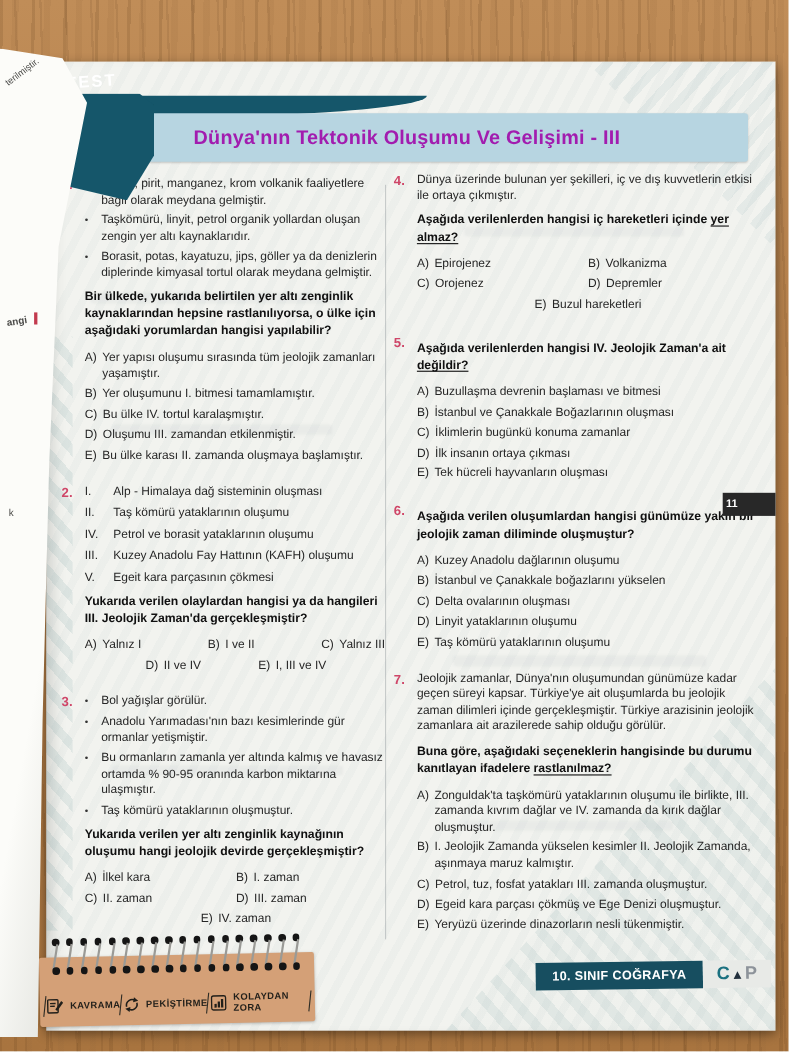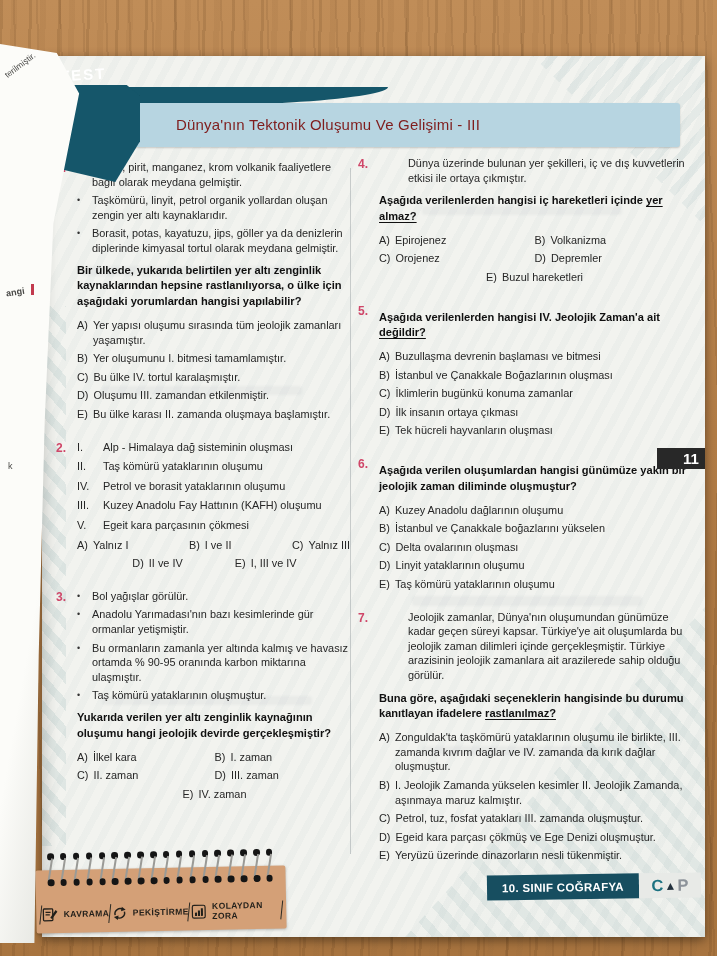--- a/index.html
+++ b/index.html
@@ -31,46 +31,46 @@
     clip-path:polygon(100% 0,100% 100%,0 100%);}
   .deco-tr{right:0;top:0;width:230px;height:170px;
     background:repeating-linear-gradient(132deg, rgba(90,140,150,.09) 0 8px, transparent 8px 18px);
     clip-path:polygon(25% 0,100% 0,100% 100%);}
   .deco-left{left:0;top:250px;width:24px;height:540px;
     background:repeating-linear-gradient(48deg, rgba(60,120,125,.10) 0 8px, transparent 8px 18px);}
   .ghost{position:absolute;background:rgba(95,115,130,.055);border-radius:3px;filter:blur(1px);pointer-events:none;}
   
   .band{position:absolute;left:76px;top:47px;width:562px;height:44px;background:#b7d5e1;border-radius:3px;
     box-shadow:0 1px 2px rgba(0,0,0,.18);z-index:2;}
-  .band-title{display:block;line-height:44px;padding-left:58px;font-weight:normal;font-size:15px;color:#7f1d1d;letter-spacing:.2px;}
+  .band-title{display:block;line-height:44px;padding-left:58px;font-weight:bold;font-size:18px;color:#a21caf;letter-spacing:.2px;}
   .swoosh{position:absolute;left:46px;top:31px;width:300px;height:21px;background:#15566a;border-radius:0 0 100% 0;z-index:1;}
   .badge{position:absolute;left:3px;top:29px;width:95px;height:97px;background:#15566a;z-index:3;
     clip-path:polygon(0 0,86% 0,100% 11%,100% 58%,74% 100%,0 83%);
     box-shadow:2px 3px 5px rgba(0,0,0,.25);}
   .badge-test{position:absolute;left:18px;top:10px;color:#fff;font-weight:800;font-size:15px;letter-spacing:2px;transform:rotate(-4deg);}
   .badge-num{position:absolute;left:13px;top:22px;color:#fff;font-weight:800;font-size:41px;transform:rotate(-4deg);
     text-shadow:2.5px 2.5px 0 rgba(10,35,50,.9);}
   
   .tab11{position:absolute;right:0;top:392px;width:48px;height:21px;background:#282828;color:#fff;
-    font-weight:bold;font-size:15px;display:flex;align-items:center;padding-left:26px;box-sizing:border-box;z-index:4;}
+    font-weight:bold;font-size:10px;display:flex;align-items:center;padding-left:3px;box-sizing:border-box;z-index:4;}
   
   .col{position:absolute;z-index:2;}
   .col-left{left:14px;top:104px;width:296px;}
   .col-right{left:316px;top:100px;width:332px;}
   .divider{position:absolute;left:308px;top:112px;width:1px;height:686px;background:rgba(120,130,135,.35);}
   .q{display:flex;margin-bottom:14px;}
   .qnum{width:21px;flex:none;color:#cf4668;font-weight:bold;font-size:12px;padding-top:1px;}
   .qbody{flex:1;font-size:10.9px;color:#262626;line-height:1.34;}
   .brow{display:flex;margin-bottom:4px;}
   .bdot{width:15px;flex:none;font-size:9px;padding-top:1px;color:#333;}
   .btxt{flex:1;}
   .irow{display:flex;margin-bottom:5px;}
   .inum{width:26px;flex:none;}
   .itxt{flex:1;}
-  .introp{margin-bottom:8px;margin-left:29px;}
+  .introp{margin-bottom:8px;}
   .stem{font-weight:bold;color:#101010;margin:7px 0 8px;line-height:1.42;font-size:11.1px;}
   .stem .u{text-decoration:underline;text-underline-offset:2px;}
   .orow{display:flex;margin-bottom:4px;}
   .orow .cell{display:flex;}
   .orow .ol{flex:none;margin-right:5px;}
   .orow.list .cell{flex:1;}
   .orow.list .ot{flex:1;}
   .orow.spread{justify-content:space-between;padding-right:2px;}
   .orow.two .cell{width:50%;box-sizing:border-box;}
   .orow.center{justify-content:center;gap:52px;}
@@ -191,20 +191,21 @@
               <span class="itxt">Petrol ve borasit yataklarının oluşumu</span>
             </div>
             <div class="irow">
               <span class="inum">III.</span>
               <span class="itxt">Kuzey Anadolu Fay Hattının (KAFH) oluşumu</span>
             </div>
             <div class="irow">
               <span class="inum">V.</span>
               <span class="itxt">Egeit kara parçasının çökmesi</span>
             </div>
+            <div class="stem"><span>Yukarıda verilen olaylardan hangisi ya da hangileri III. Jeolojik Zaman'da gerçekleşmiştir?</span></div>
             <div class="orow spread">
               <div class="cell">
                 <span class="ol">A)</span>
                 <span class="ot">Yalnız I</span>
               </div>
               <div class="cell">
                 <span class="ol">B)</span>
                 <span class="ot">I ve II</span>
               </div>
               <div class="cell">

